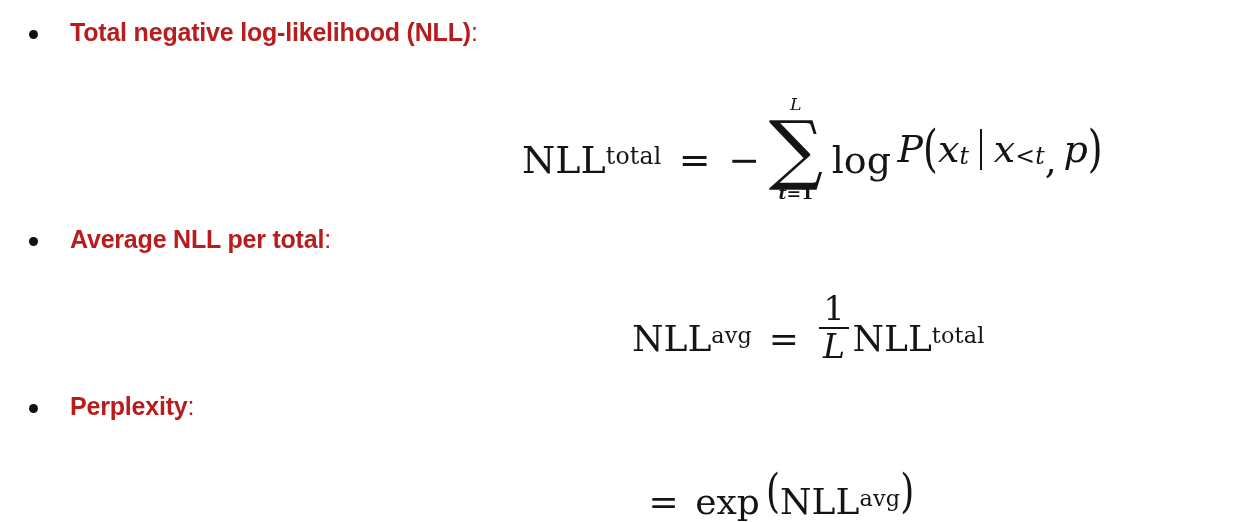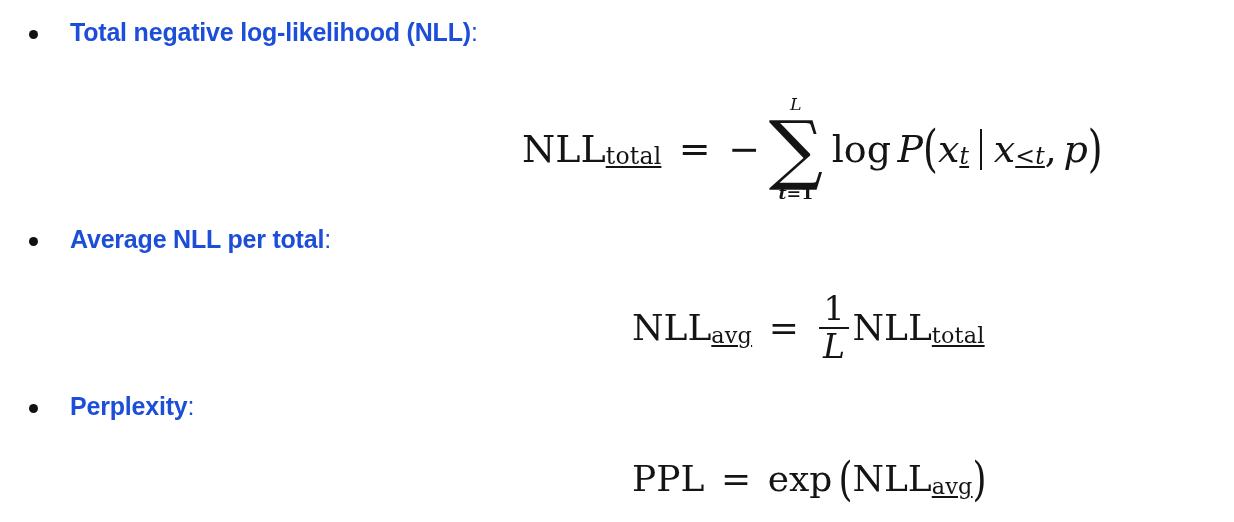--- a/index.html
+++ b/index.html
@@ -38,21 +38,21 @@
     border-radius: 50%;
     background: #111111;
   }
   .bullet-text {
     position: absolute;
     left: 70px;
     font-family: "Liberation Sans", sans-serif;
     font-weight: bold;
     font-size: 25px;
     letter-spacing: -0.2px;
-    color: #1d4ed8;
+    color: #b91c1c;
     white-space: nowrap;
   }
   .bullet-text .colon {
     font-weight: normal;
   }
 
   #bullet-1 { top: 18px; }
   #bullet-1 .bullet-marker { top: 12px; }
   #bullet-2 { top: 225px; }
   #bullet-2 .bullet-marker { top: 12px; }
@@ -69,29 +69,29 @@
   }
   .mrow {
     display: inline-flex;
     align-items: center;
   }
   .mi {            
     font-style: italic;
   }
   .mup {           
     font-style: normal;
+    margin-top: 22px;
   }
   .sub {
     font-size: 0.62em;
     font-style: normal;
     vertical-align: baseline;
     position: relative;
     top: 0.32em;
     letter-spacing: 0.2px;
-    text-decoration: underline;
   }
   .sub.it { font-style: italic; }
   .thin-space { display: inline-block; width: 0.17em; }
   .med-space { display: inline-block; width: 0.46em; }
 
   
   .bigop {
     display: inline-flex;
     flex-direction: column;
     align-items: center;
@@ -241,21 +241,20 @@
     </span>
   </div>
 
   <div class="bullet-row" id="bullet-3">
     <span class="bullet-marker"></span>
     <span class="bullet-text"><span>Perplexity</span><span class="colon">:</span></span>
   </div>
 
   <div class="math" id="formula-3">
     <span class="mrow">
-      <span class="mup">PPL</span>
       <span class="med-space"></span>
       <span class="mup">=</span>
       <span class="med-space"></span>
       <span class="mup">exp</span>
       <span class="thin-space"></span>
       <span class="paren-tall">(</span>
         <span class="mup">NLL</span>
         <span class="sub">avg</span>
         <span class="paren-tall">)</span>
     </span>

